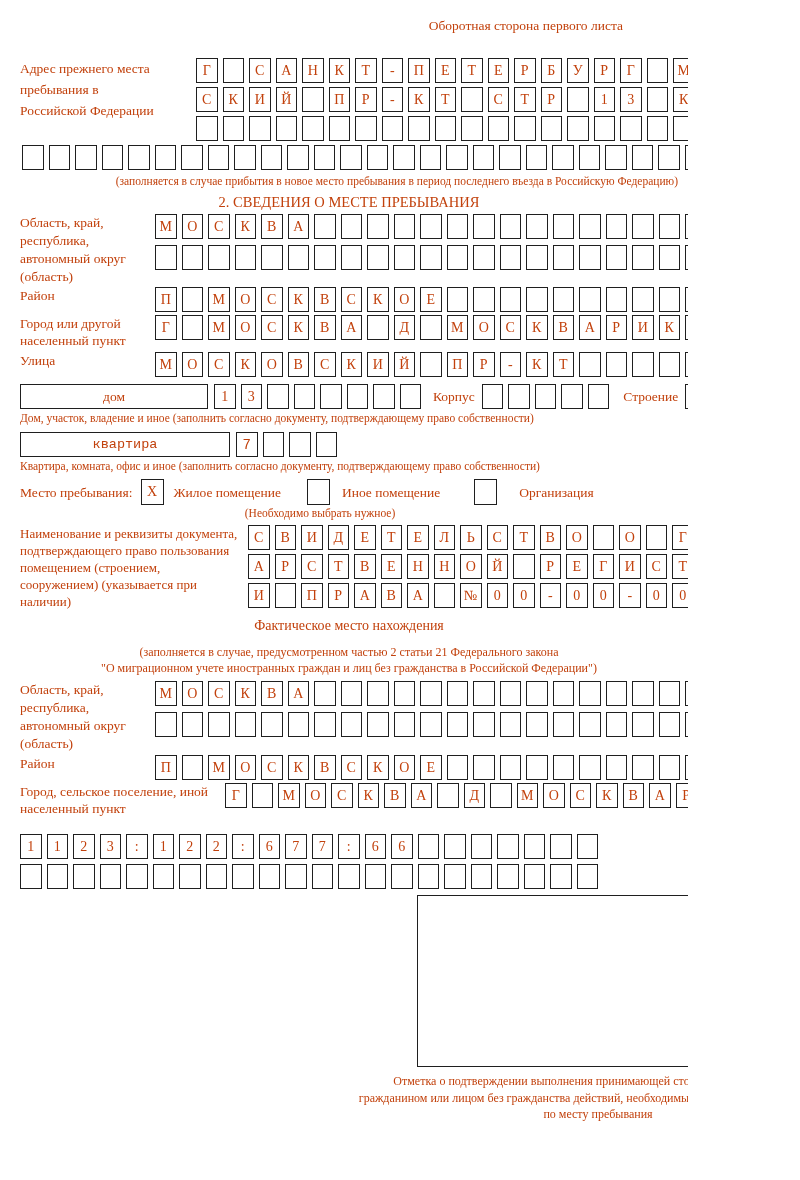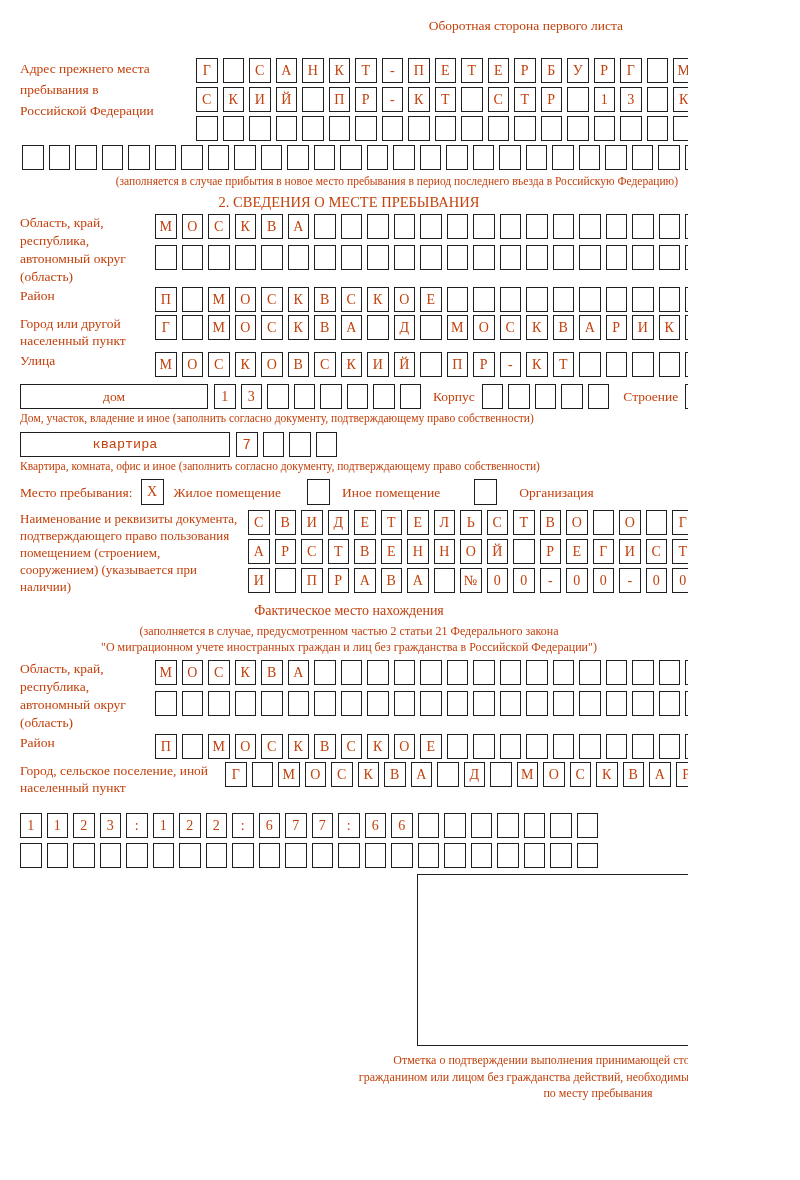--- a/index.html
+++ b/index.html
@@ -356,20 +356,21 @@
 
   <div class="frow" style="margin-top:6px;align-items:center;">
     <div class="inline-lbl">Место пребывания:</div>
     <div class="chk" style="margin-left:8px;">X</div>
     <div class="inline-lbl" style="margin-left:10px;">Жилое помещение</div>
     <div class="chk" style="margin-left:26px;"></div>
     <div class="inline-lbl" style="margin-left:12px;">Иное помещение</div>
     <div class="chk" style="margin-left:34px;"></div>
     <div class="inline-lbl" style="margin-left:22px;">Организация</div>
   </div>
+  <div class="caption" style="margin-top:2px;width:420px;margin-left:90px;text-align:center;">(Необходимо выбрать нужное)</div>
 
   <div class="frow" style="margin-top:5px;">
     <div class="flabel w228">Наименование и реквизиты документа, подтверждающего право пользования помещением (строением, сооружением) (указывается при наличии)</div>
     <div class="rowstack">
       <div class="cellrow">
           <div class="cell">С</div>
           <div class="cell">В</div>
           <div class="cell">И</div>
           <div class="cell">Д</div>
           <div class="cell">Е</div>
@@ -433,21 +434,21 @@
           <div class="cell">0</div>
           <div class="cell">/</div>
           <div class="cell">0</div>
           <div class="cell">0</div>
           <div class="cell">0</div>
         </div>
     </div>
   </div>
 
   <div class="sec-title" style="margin-top:8px;font-size:14px;">Фактическое место нахождения</div>
-  <div class="legal" style="margin-top:5px;">(заполняется в случае, предусмотренном частью 2 статьи 21 Федерального закона</div>
+  <div class="legal" style="margin-top:11px;">(заполняется в случае, предусмотренном частью 2 статьи 21 Федерального закона</div>
   <div class="legal">"О миграционном учете иностранных граждан и лиц без гражданства в Российской Федерации")</div>
 
   <div class="frow" style="margin-top:5px;">
     <div class="flabel w135">Область, край, республика, автономный округ (область)</div>
     <div class="rowstack">
       <div class="cellrow">
           <div class="cell">М</div>
           <div class="cell">О</div>
           <div class="cell">С</div>
           <div class="cell">К</div>

